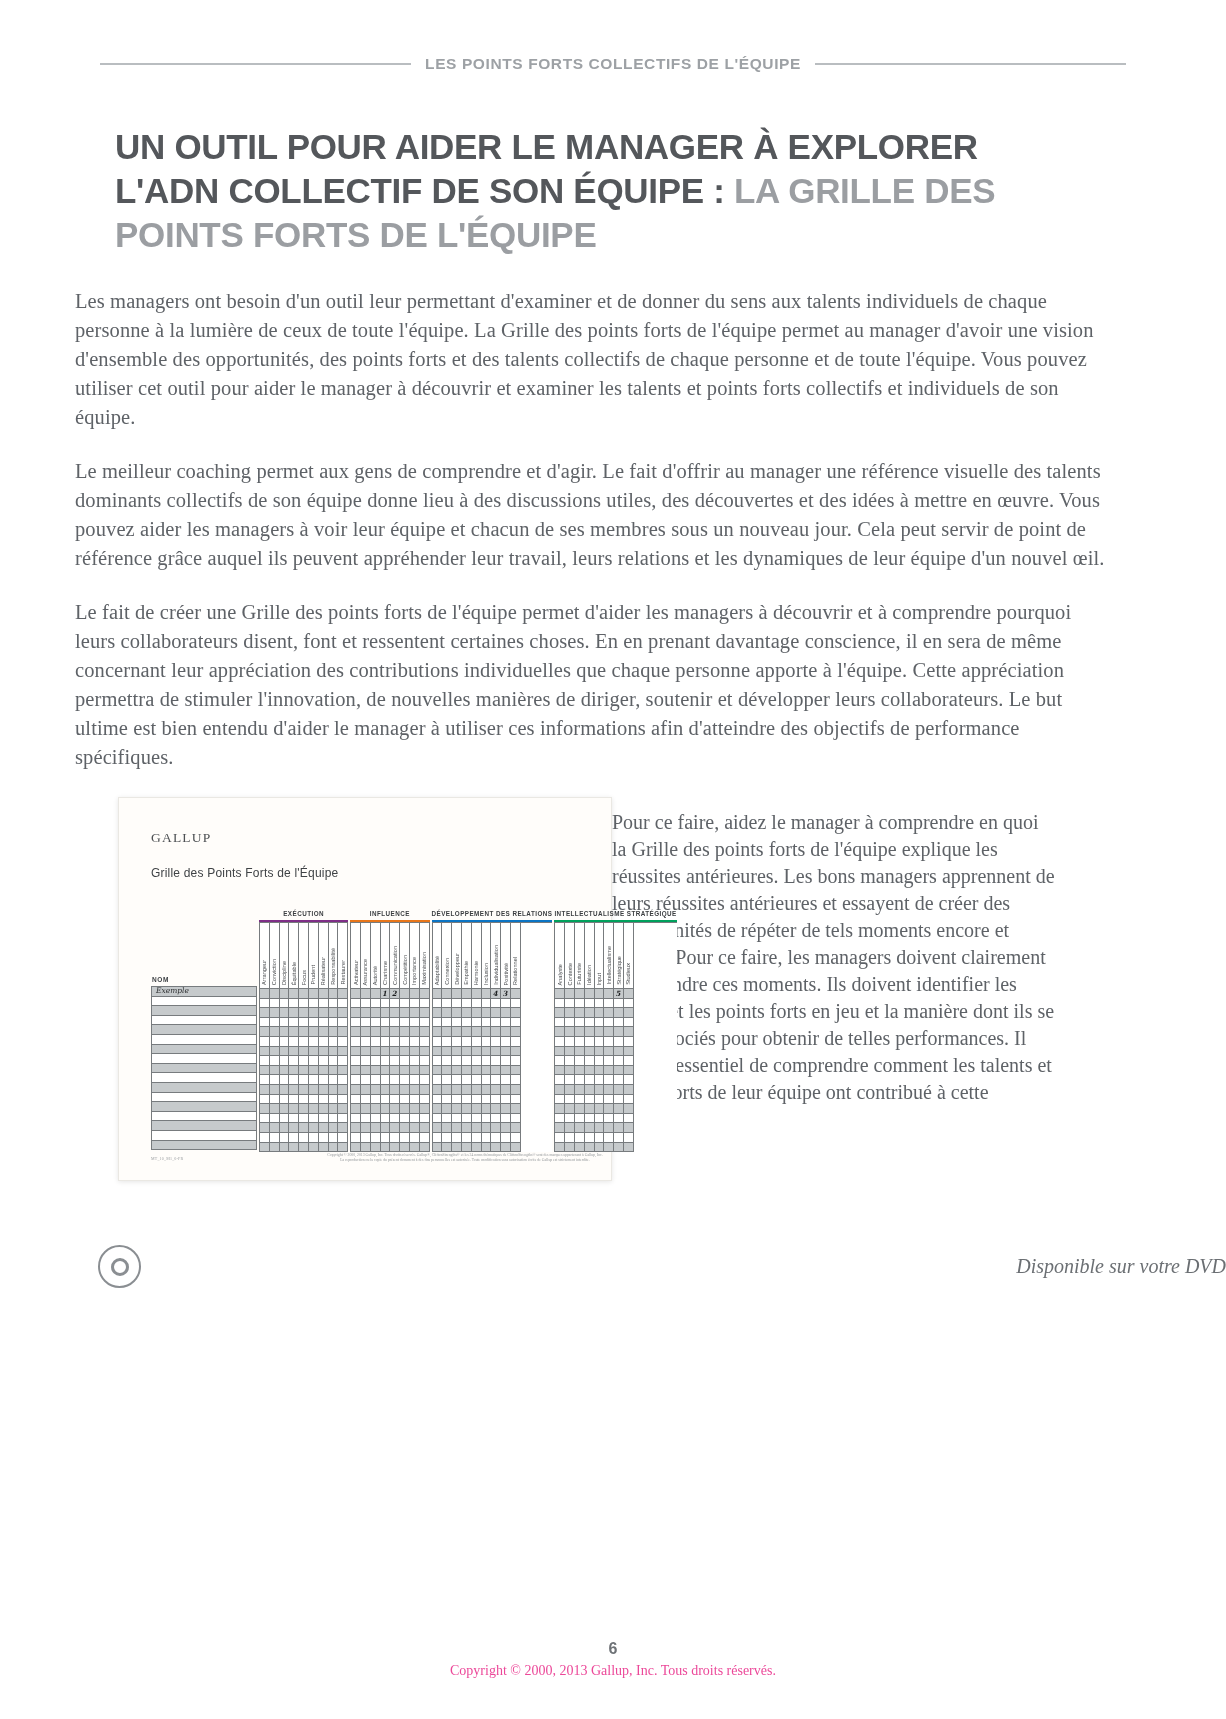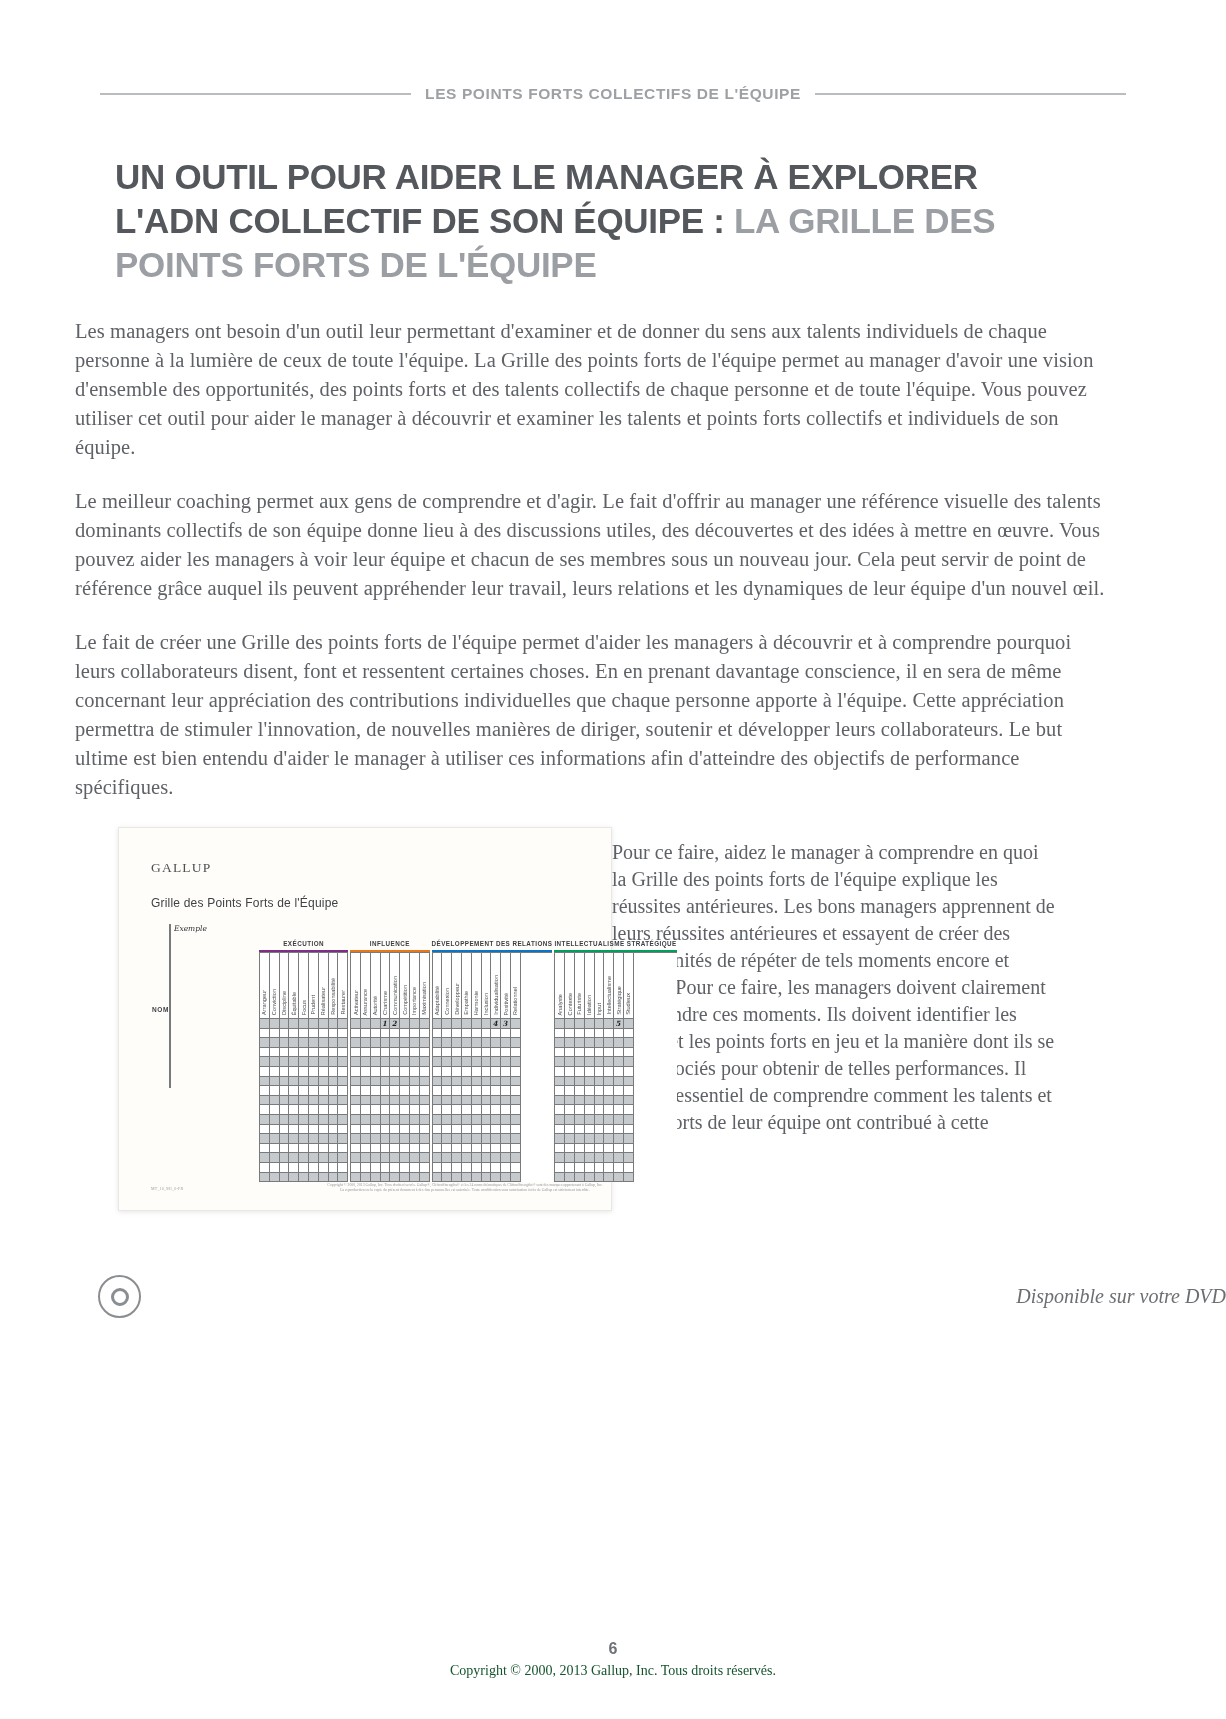--- a/index.html
+++ b/index.html
@@ -1,21 +1,21 @@
 <!DOCTYPE html>
 <html lang="fr"><head>
 <meta charset="utf-8">
 <style>
   :root{ --gb:#777b7e; }
   html,body{margin:0;padding:0;background:#ffffff;}
   .page{position:relative;width:1226px;height:1719px;background:#fff;overflow:hidden;
         font-family:"Liberation Serif",serif;color:#5e6267;}
 
   
-  .tophead{display:flex;align-items:center;gap:14px;margin:0 100px;padding-top:85px;}
+  .tophead{display:flex;align-items:center;gap:14px;margin:0 100px;padding-top:55px;}
   .tophead .rule{flex:1;height:2px;background:#b9bdc0;}
   .tophead .sect{font-family:"Liberation Sans",sans-serif;font-weight:700;font-size:15.5px;
                  color:#9da1a5;letter-spacing:.6px;white-space:nowrap;}
 
   
   h1.title{margin:52px 116px 0 115px;max-width:940px;
            font-family:"Liberation Sans",sans-serif;font-weight:700;
            font-size:35px;line-height:44px;letter-spacing:-.3px;color:#54575b;}
   h1.title .lt{color:#9b9ea2;}
 
@@ -28,21 +28,21 @@
 
   
   .card{position:relative;flex:none;width:492px;height:382px;background:#fffdfa;
         border:1px solid #eae8e3;box-shadow:0 1px 5px rgba(0,0,0,.10);}
   .brand{position:absolute;left:32px;top:32px;font-family:"Liberation Serif",serif;
          font-size:13.5px;letter-spacing:1.2px;color:#4d5053;}
   .cardtitle{position:absolute;left:32px;top:68px;font-family:"Liberation Sans",sans-serif;
              font-size:12px;color:#3f4245;letter-spacing:.2px;}
   .gridpos{position:absolute;left:32px;top:96px;}
   .gridwrap{display:flex;align-items:flex-start;}
-  .name-col{flex:none;width:106px;margin-right:2px;display:flex;}
+  .name-col{flex:none;width:106px;margin-right:2px;display:flex;flex-direction:column;}
   .name-head{height:92px;display:flex;align-items:flex-end;padding:0 0 3px 1px;box-sizing:border-box;}
   .nom{font-family:"Liberation Sans",sans-serif;font-weight:700;font-size:6.5px;
        letter-spacing:.6px;color:#3e4144;}
   .name-rows{border-top:1px solid var(--gb);border-left:1px solid var(--gb);}
   .ncell{height:9.6px;box-sizing:border-box;border-bottom:1px solid var(--gb);
          border-right:1px solid var(--gb);position:relative;background:#fff;}
   .ncell.g{background:#c6cacc;}
   .exname{position:absolute;left:4px;top:0;font-family:"DejaVu Serif",serif;font-style:italic;
           font-size:7.5px;line-height:8.6px;color:#2e3032;}
   .group{flex:none;margin-right:2px;display:flex;flex-direction:column;}
@@ -71,21 +71,21 @@
   
   .dvdrow{display:flex;align-items:center;gap:22px;margin:64px 0 0 98px;justify-content:space-between;}
   .dvdicon{flex:none;width:39px;height:39px;border:2.5px solid #8a8e92;border-radius:50%;position:relative;}
   .dvdicon .hole{position:absolute;left:50%;top:50%;width:12px;height:12px;margin:-9px 0 0 -9px;
                  border:3px solid #8a8e92;border-radius:50%;}
   .dvdtext{font-style:italic;font-size:20px;color:#6b6f73;}
 
   
   .pagefoot{position:absolute;left:0;right:0;top:1640px;text-align:center;}
   .pnum{font-family:"Liberation Sans",sans-serif;font-weight:700;font-size:16px;color:#6e7276;}
-  .copyline{margin-top:5px;font-size:14px;color:#14532d;}
+  .copyline{margin-top:5px;font-size:14px;color:#ec4899;}
 </style>
 </head>
 <body>
 
 <div class="page">
 
   <div class="tophead">
     <div class="rule"></div>
     <div class="sect">LES POINTS FORTS COLLECTIFS DE L'ÉQUIPE</div>
     <div class="rule"></div>

